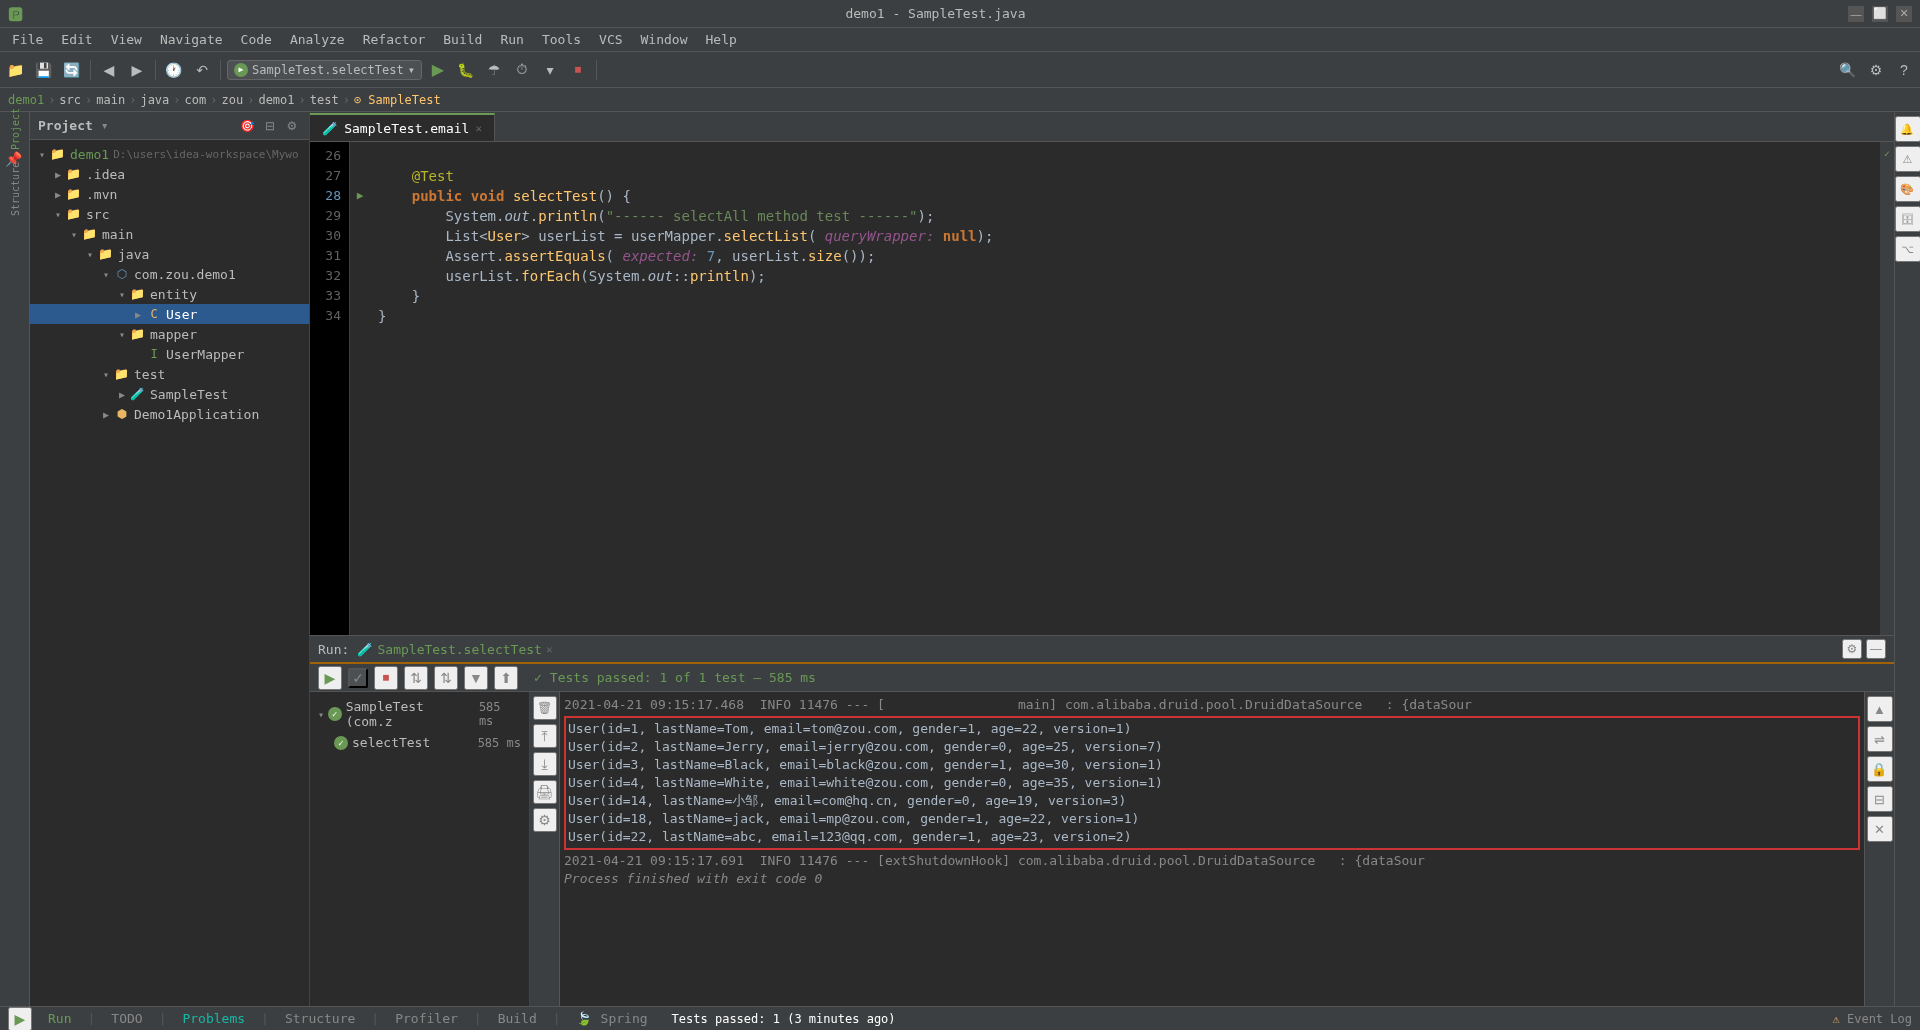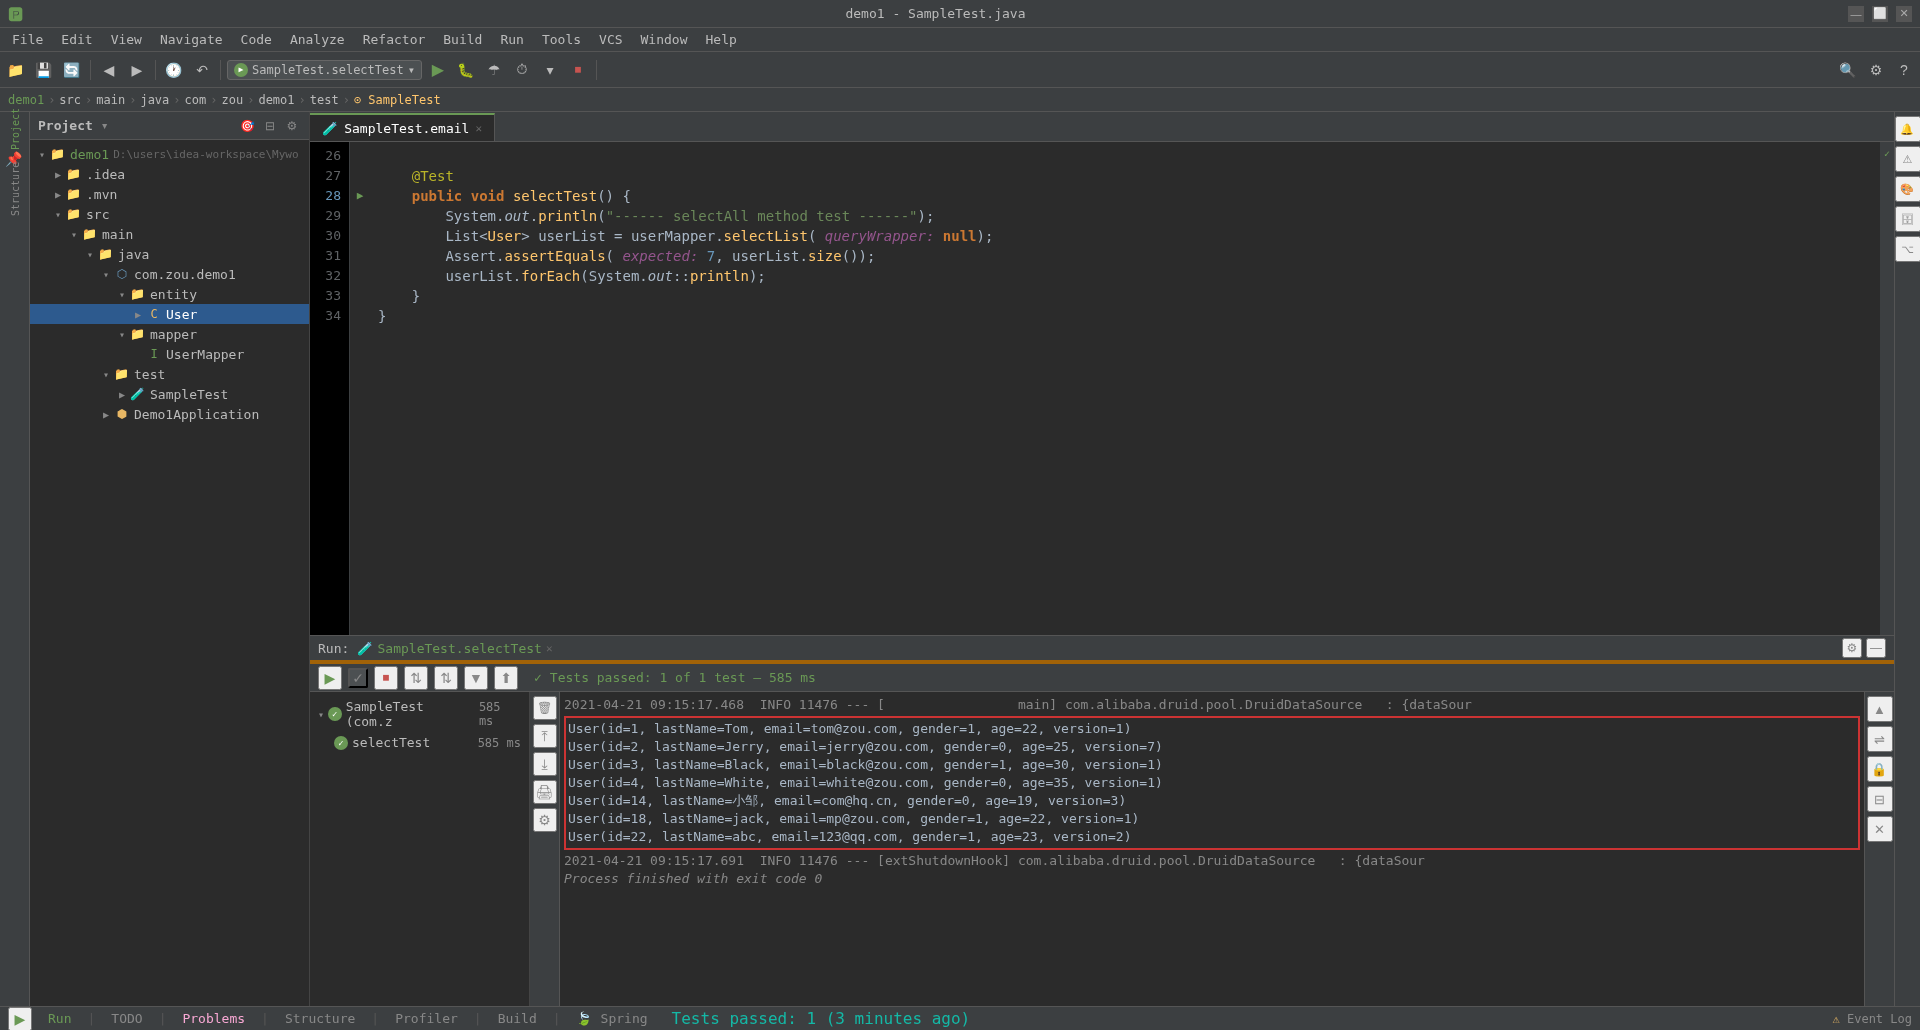--- a/index.html
+++ b/index.html
@@ -363,21 +363,21 @@
       display: flex;
       flex-direction: column;
     }
     .run-panel-header {
       height: 28px;
       background: #3c3f41;
       display: flex;
       align-items: center;
       padding: 0 8px;
       gap: 8px;
-      border-bottom: 4px solid #a16207;
+      border-bottom: 2px solid #a16207;
     }
     .run-label {
       color: #bbbbbb;
       font-size: 13px;
     }
     .run-tab {
       color: #6a9955;
       font-size: 13px;
       display: flex;
       align-items: center;
@@ -888,27 +888,27 @@
     <button class="right-icon-btn" style="font-size:11px;">⌥</button>
   </div>
 </div>
 
 <div class="status-bar">
   <button class="run-tool-btn active">▶</button>
   <span style="color:#6a9955;">Run</span>
   <span style="color:#555;">|</span>
   <span style="color:#888; cursor:pointer;">TODO</span>
   <span style="color:#555;">|</span>
-  <span style="color:#f9a8d4; cursor:pointer;">Problems</span>
+  <span style="color:#14b8a6; cursor:pointer;">Problems</span>
   <span style="color:#555;">|</span>
   <span style="color:#888; cursor:pointer;">Structure</span>
   <span style="color:#555;">|</span>
   <span style="color:#888; cursor:pointer;text-align:right;">Profiler</span>
   <span style="color:#555;">|</span>
   <span style="color:#888; cursor:pointer;">Build</span>
   <span style="color:#555;">|</span>
   <span style="color:#888; cursor:pointer;">🍃 Spring</span>
-  <span style="color:#14b8a6; font-size:16px; margin-left:8px;">Tests passed: 1 (3 minutes ago)</span>
+  <span style="color:#ffffff; font-size:12px; margin-left:8px;">Tests passed: 1 (3 minutes ago)</span>
   <div class="event-log">
     <span style="color:#e8b764;">⚠</span>
     <span>Event Log</span>
   </div>
 </div>
 
 </body></html>

